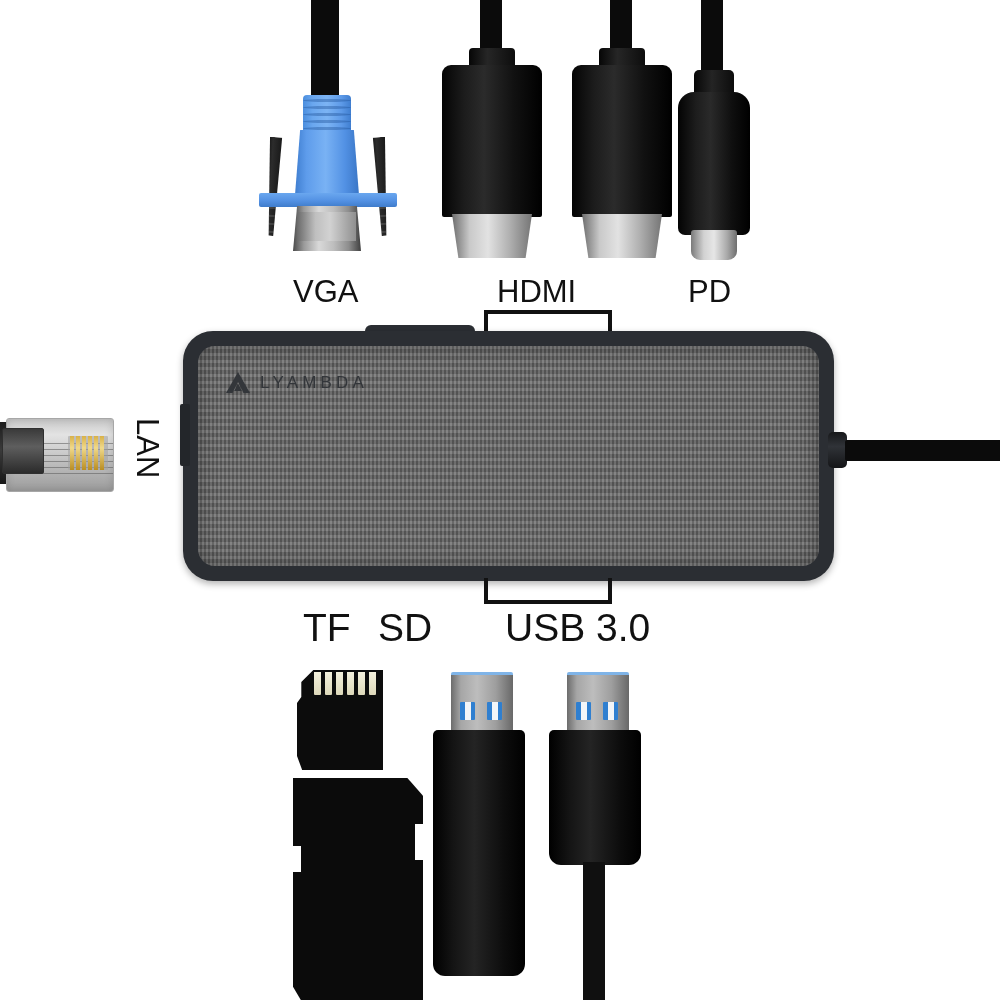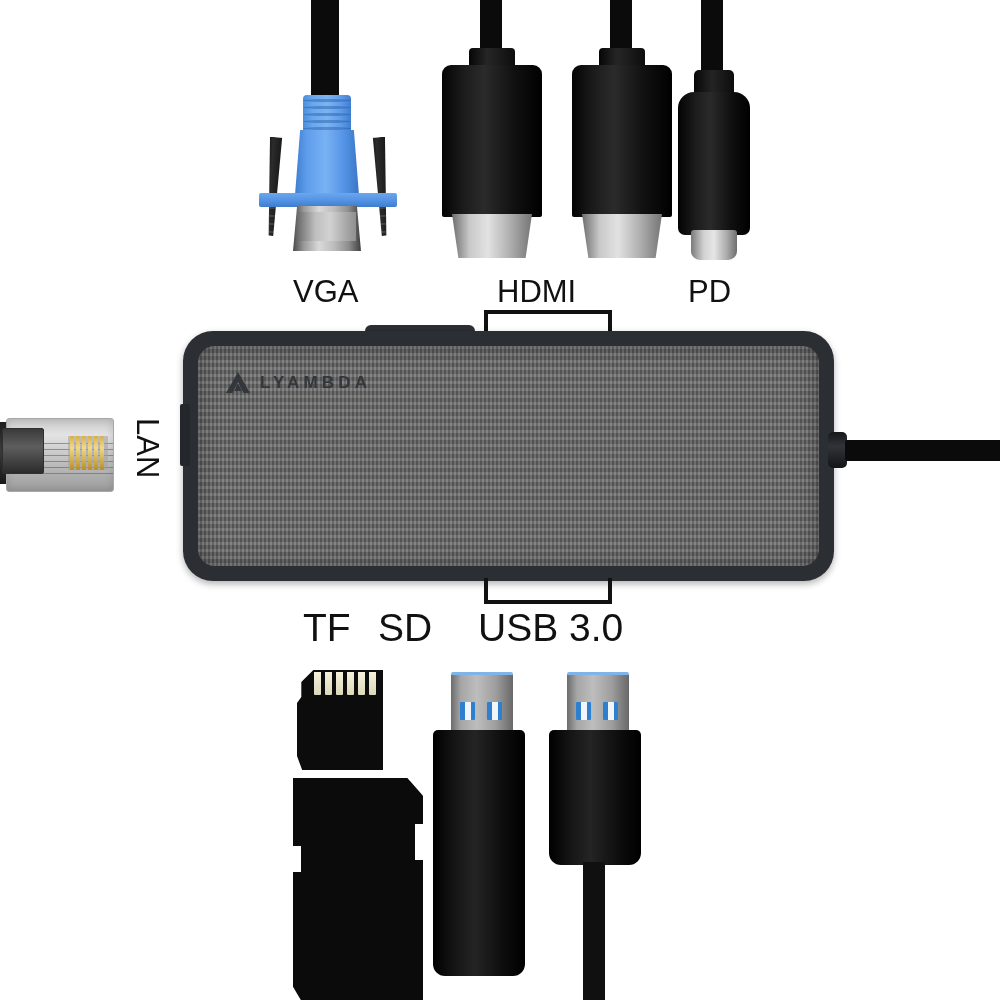--- a/index.html
+++ b/index.html
@@ -150,21 +150,21 @@
   .hub-logo-wrap {
     display: flex;
     align-items: center;
     gap: 9px;
   }
   .hub-logo-text {
     font-family: "Liberation Sans", sans-serif;
     font-size: 17px;
     letter-spacing: 4.2px;
     color: #33363a;
-    font-weight: 700;
+    font-weight: 400;
   }
   .hub-port-left {
     background: #23262a;
     border-radius: 2px;
   }
   .hub-cable-collar {
     background: linear-gradient(180deg, #17181a 0%, #303338 40%, #141517 100%);
     border-radius: 5px;
   }
 
@@ -366,21 +366,21 @@
       <div class="rj45-pin" style="left:32px;"></div>
     </div>
   </div>
 
   <div class="abs label label-lan" style="left:165px; top:418px;">LAN</div>
 
   <div class="abs label label-md" style="left:303px; top:606px;">TF</div>
 
   <div class="abs label label-md" style="left:378px; top:606px;">SD</div>
 
-  <div class="abs label label-md" style="left:478px; top:606px;">USB 3.0</div>
+  <div class="abs label label-md" style="left:505px; top:606px;">USB 3.0</div>
 
   <div class="abs bracket bracket-up" style="left:484px; top:578px; width:120px; height:22px;"></div>
 
   <div class="abs" style="left:297px; top:670px; width:86px; height:100px;">
     <div class="abs tf-card" style="left:0px; top:0px; width:86px; height:100px;"></div>
     <div class="abs tf-contacts" style="left:17px; top:2px; width:64px; height:23px;">
       <div class="tf-pin"></div>
       <div class="tf-pin"></div>
       <div class="tf-pin"></div>
       <div class="tf-pin"></div>

